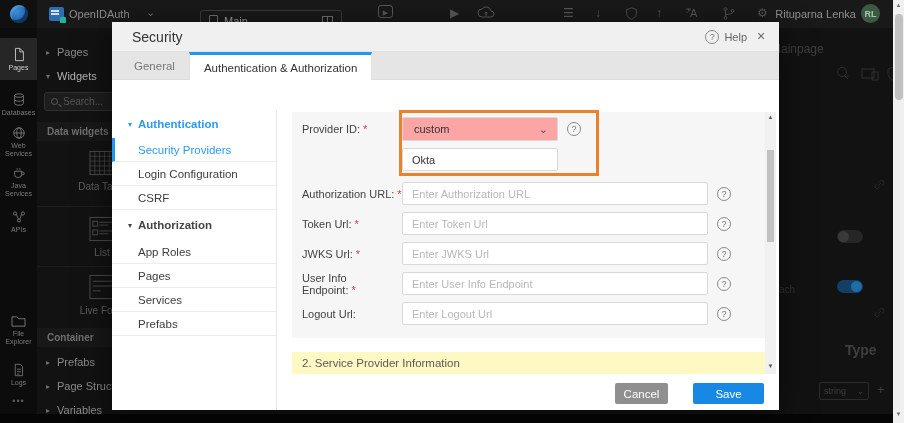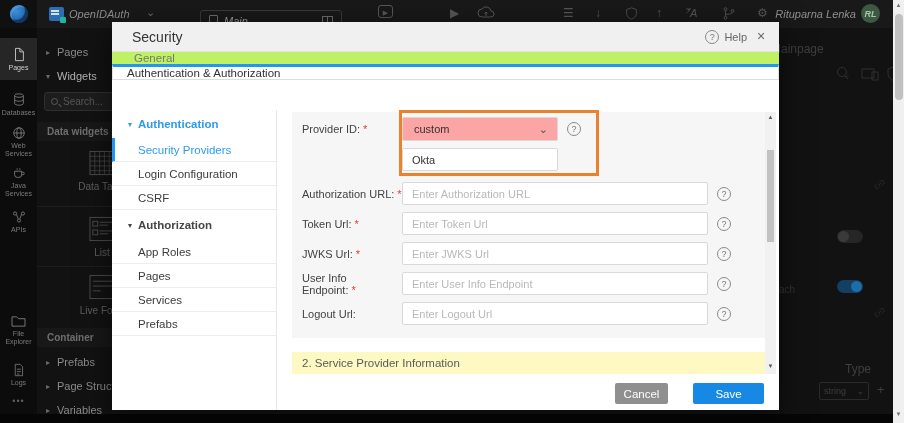--- a/index.html
+++ b/index.html
@@ -1,21 +1,21 @@
 <!DOCTYPE html>
 <html><head>
 <meta charset="utf-8">
 <style>
   * { margin:0; padding:0; box-sizing:border-box; }
   html,body { width:904px; height:423px; }
   body { font-family:"Liberation Sans","DejaVu Sans",sans-serif; background:#141414; position:relative; overflow:hidden; }
   .abs { position:absolute; }
 
   
-  #topbar { left:0; top:0; width:904px; height:28px; background:#191919; z-index:1;font-style:italic; }
+  #topbar { left:0; top:0; width:904px; height:28px; background:#191919; z-index:1; }
   #logo-tile { left:0; top:0; width:37px; height:28px; background:#101010; display:flex; align-items:center; justify-content:center; }
   #logo-circle { width:18px; height:18px; border-radius:50%; background:radial-gradient(circle at 35% 35%, #3d8fd8, #1c5fa8 70%); box-shadow:inset -3px -3px 0 rgba(10,30,60,.65), inset 2px 2px 0 rgba(120,190,255,.35); }
   .proj-icon { left:49px; top:7px; width:15px; height:14px; background:#2f6db3; border-radius:2px; position:absolute; }
   .proj-icon::after { content:""; position:absolute; left:2px; top:3px; width:8px; height:1.5px; background:#cfe3f5; box-shadow:0 3px 0 #cfe3f5; }
   .proj-icon::before { content:""; position:absolute; right:-2px; bottom:-2px; width:6px; height:6px; background:#1fb3a0; border-radius:1px; }
   #project-name { left:69px; top:8px; font-size:11px; color:#8e8e8e; }
   #project-chevron { left:146px; top:6px; font-size:11px; color:#6f6f6f; }
   #main-tab { left:200px; top:10px; width:142px; height:21px; border:1px solid #3a3a3a; border-radius:3px; display:flex; align-items:center; gap:6px; padding:0 8px; }
   #main-tab .doc { width:9px; height:11px; border:1px solid #6e6e6e; border-radius:1px; }
   #main-tab .label { font-size:11px; color:#9a9a9a; flex:1; }
@@ -52,42 +52,42 @@
   #right-panel { left:779px; top:28px; width:114px; height:395px; background:#121212; overflow:hidden; z-index:1; }
   #rp-title { position:absolute; left:-8px; top:14px; color:#3f3f3f; font-size:12px; }
   .rp-icon { position:absolute; color:#2f2f2f; }
   .rp-toggle { position:absolute; width:26px; height:13px; border-radius:7px; }
   .rp-toggle .knob { position:absolute; top:1px; width:11px; height:11px; border-radius:50%; }
   #rp-toggle-off { background:#262626; }
   #rp-toggle-off .knob { left:1px; background:#3a3a3a; }
   #rp-toggle-on { background:#123f63; }
   #rp-toggle-on .knob { right:1px; background:#1d6da8; }
   #rp-fragment { position:absolute; left:0px; top:256px; color:#343434; font-size:10px; }
-  #rp-type-label { position:absolute; left:66px; top:334px; color:#3f3f3f; font-size:12px; }
+  #rp-type-label { position:absolute; left:66px; top:314px; color:#3f3f3f; font-size:14px;font-weight:bold; }
   #rp-select { position:absolute; left:40px; top:354px; width:50px; height:18px; border:1px solid #2b2b2b; border-radius:2px; color:#3e3e3e; font-size:9px; display:flex; align-items:center; justify-content:space-between; padding:0 4px;text-align:right; }
   #rp-plus { position:absolute; left:98px; top:354px; color:#3e3e3e; font-size:13px; }
 
   
   #win-scroll { left:893px; top:0; width:11px; height:423px; background:#f0f0f0; z-index:3; }
   #win-scroll .arrow { position:absolute; left:0; width:11px; text-align:center; color:#707070; font-size:6px; }
   #win-scroll .thumb { position:absolute; left:1.5px; width:8px; border-radius:4px; background:#c1c1c1; }
 
   
   #status-strip { left:0; top:414px; width:893px; height:9px; background:#060606; z-index:2; }
 
   
   #modal { left:112px; top:22px; width:667px; height:388px; background:#ffffff; box-shadow:0 6px 28px rgba(0,0,0,.55); z-index:4; }
   #modal-header { position:absolute; left:0; top:0; width:667px; height:30px; background:#f0f0f0; border-bottom:1px solid #e3e3e3; display:flex; align-items:center; }
   #modal-title { font-size:14px; color:#333; margin-left:20px; }
   #help-group { position:absolute; right:32px; top:0; height:30px; display:flex; align-items:center; gap:5px; color:#666; }
   .q-circle { width:14px; height:14px; border:1px solid #8a8a8a; border-radius:50%; font-size:9px; color:#777; display:flex; align-items:center; justify-content:center; }
   #help-label { font-size:11px; }
   #modal-close { position:absolute; right:10px; top:6px; font-size:14px; color:#666; width:16px; text-align:center; cursor:default; }
 
-  #tabbar { position:absolute; left:0; top:30px; width:667px; height:28px; background:#bef264; border-bottom:1px solid #ddd; display:flex;flex-direction:column; }
+  #tabbar { position:absolute; left:0; top:30px; width:667px; height:28px; background:#e5e5e5; border-bottom:1px solid #ddd; display:flex; }
   .tab { height:28px; display:flex; align-items:center; padding:0 14px; font-size:11.5px; color:#777; }
   .tab.active { background:#fff; color:#333; border-top:3px solid #2196F3; border-right:1px solid #e2e2e2; border-left:1px solid #e2e2e2; padding-top:0; }
 
   #auth-row { position:absolute; left:0; top:58px; width:667px; height:30px; display:flex; align-items:center; }
   #auth-label { font-size:11.5px; color:#444; margin-left:20px; }
   #auth-off { font-size:11px; color:#333; margin-left:26px; }
   #auth-toggle { width:26px; height:14px; background:#c9c9c9; border-radius:8px; margin-left:8px; position:relative; }
   #auth-toggle .knob { position:absolute; right:-1px; top:-1px; width:16px; height:16px; border-radius:50%; background:#2196F3; }
   #auth-on { font-size:11px; color:#333; margin-left:10px; }
 

